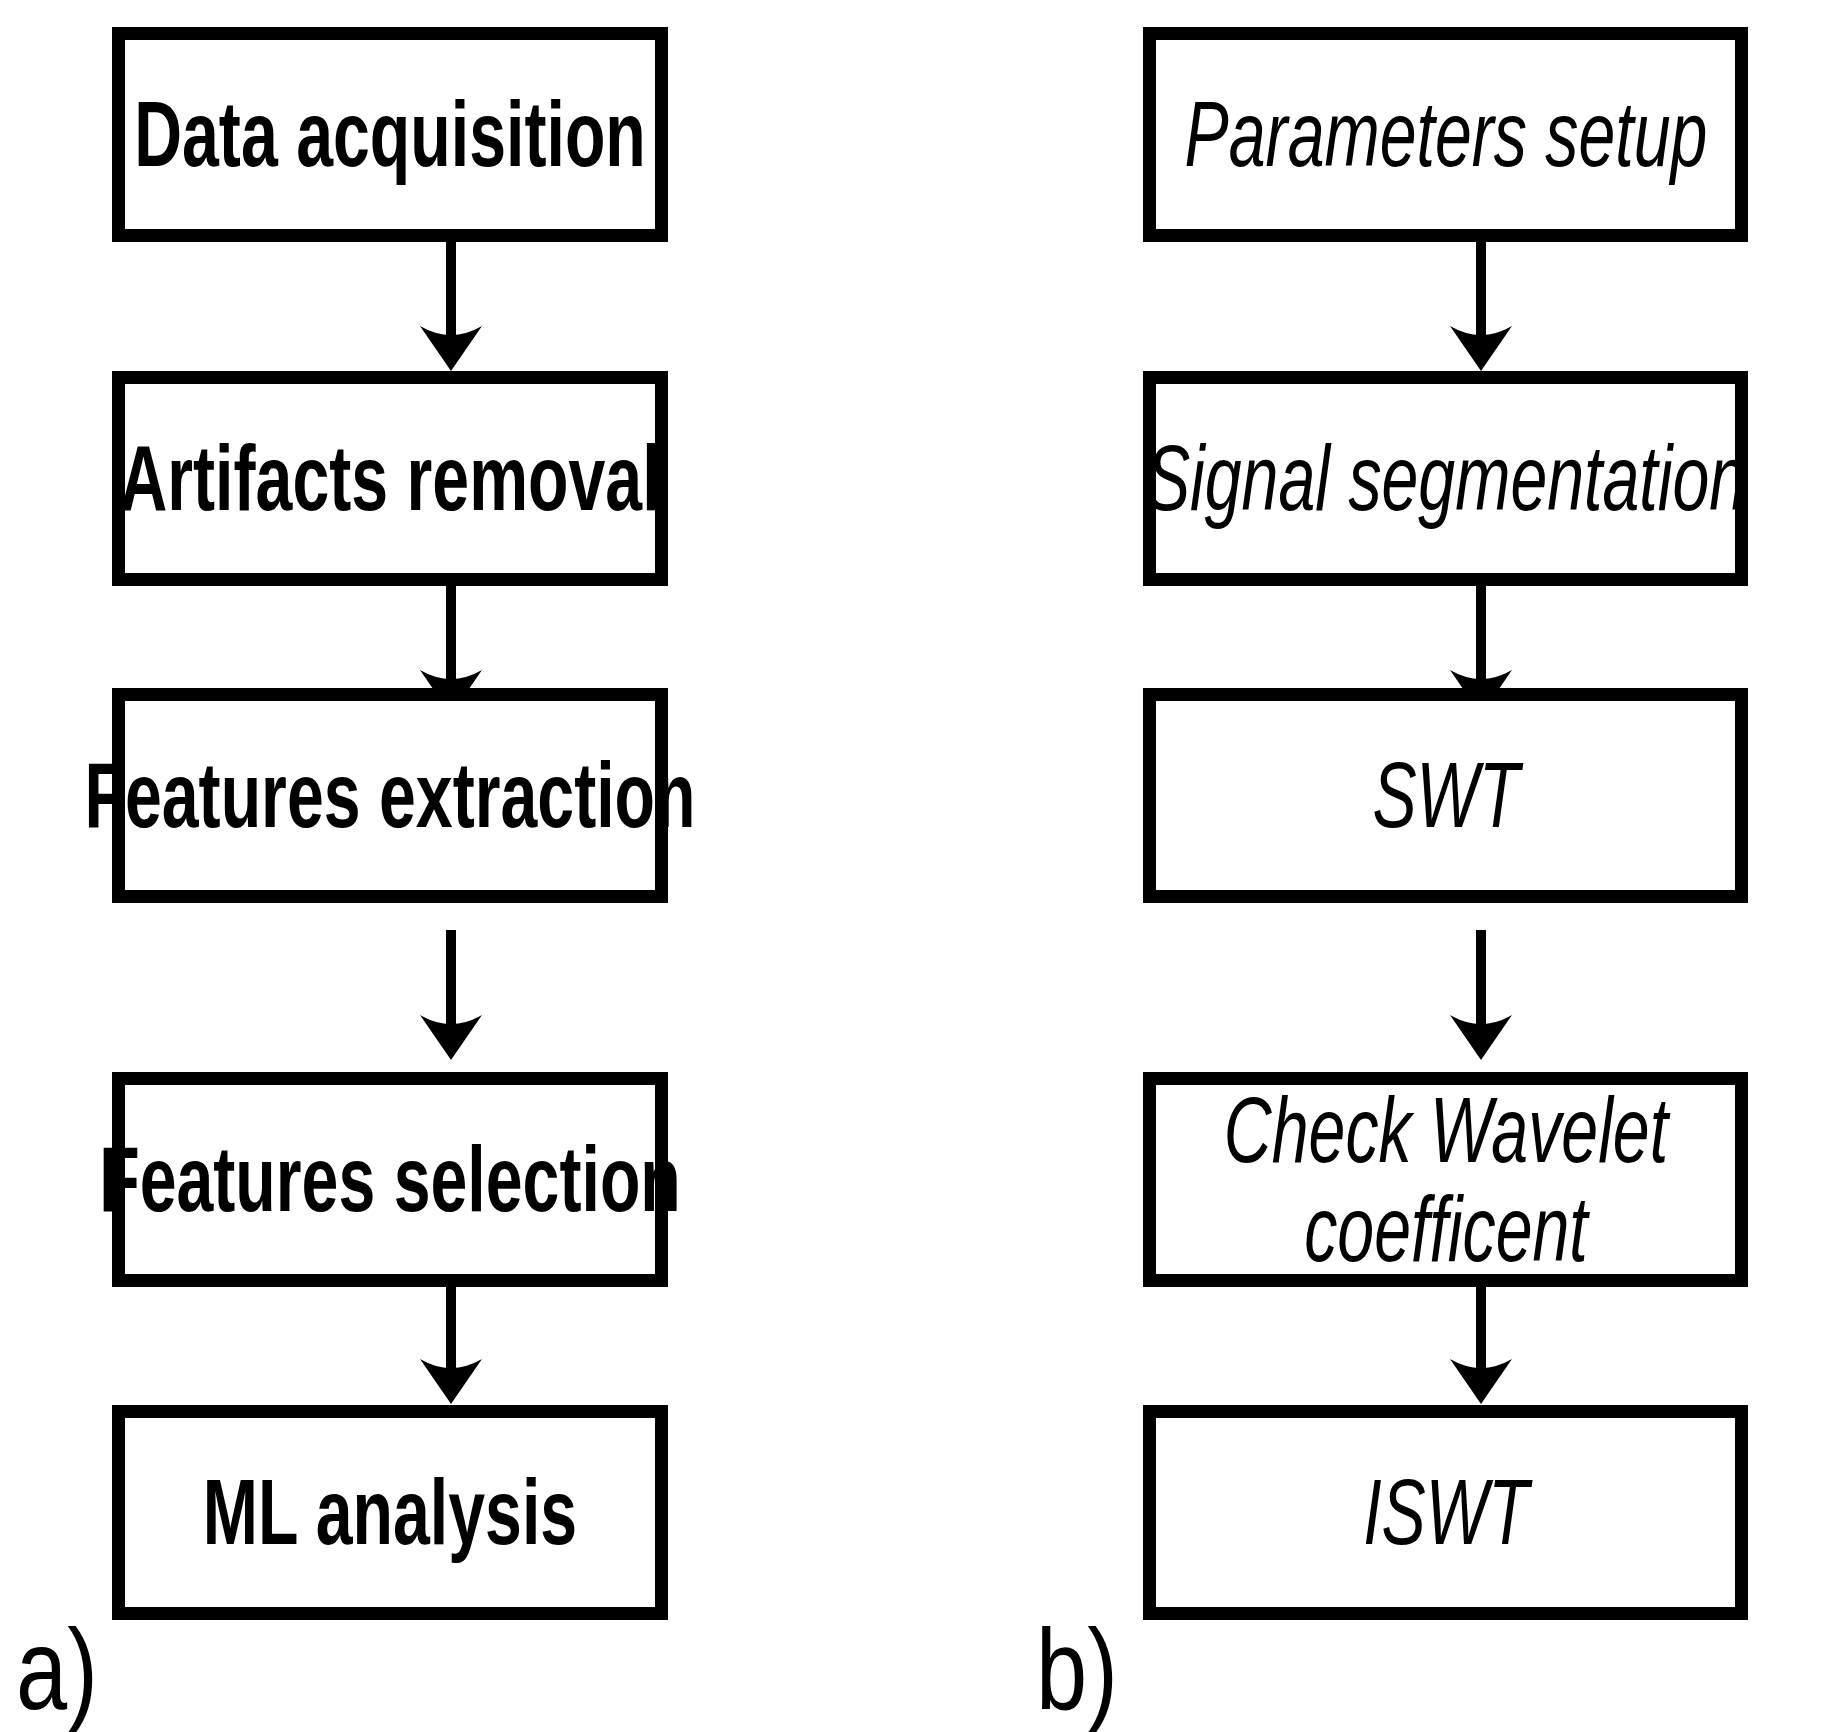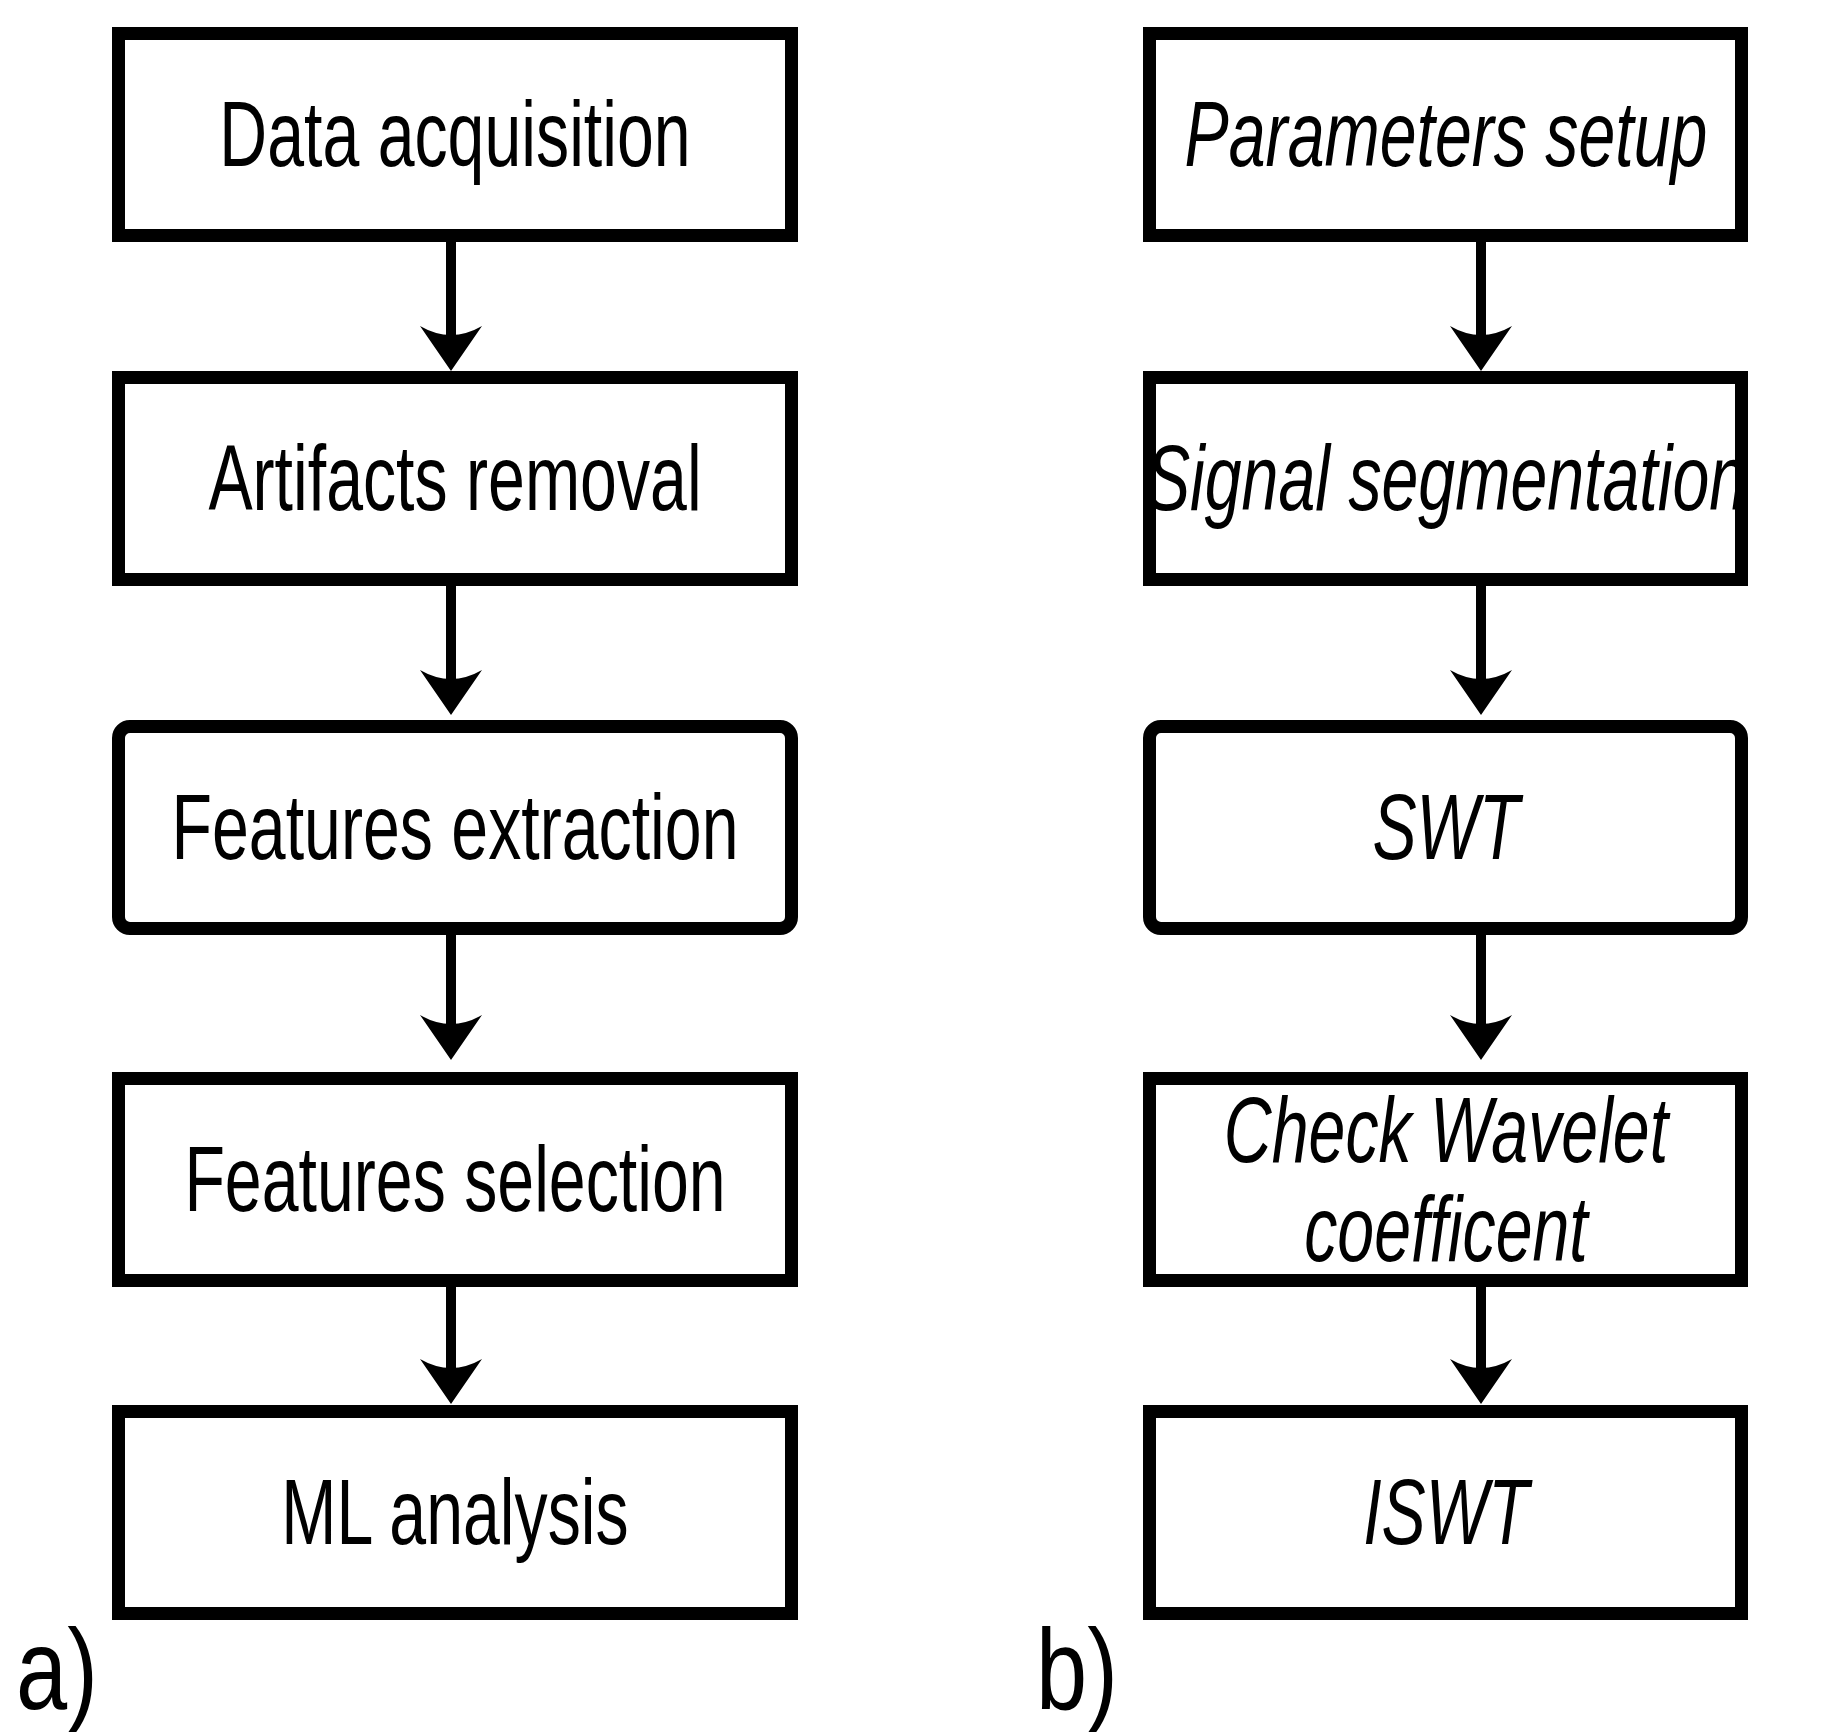--- a/index.html
+++ b/index.html
@@ -11,25 +11,25 @@
     overflow: hidden;
     font-family: "Liberation Sans", sans-serif;
   }
   .box {
     position: absolute;
     height: 215px;
     box-sizing: border-box;
     border: 13px solid #000000;
     background: #ffffff;
   }
-  .c0 { left: 112px;  width: 686px; }
+  .c0 { left: 112px;  width: 556px; font-weight: bold; }
   .c1 { left: 1143px; width: 605px; font-style: italic; }
   .r0 { top: 27px; }
   .r1 { top: 371px; }
-  .r2 { top: 720px; border-radius: 18px; }
+  .r2 { top: 688px; }
   .r3 { top: 1060px; margin-top: 12px; }
   .r4 { top: 1405px; padding-left: 44px; }
   .box-text {
     position: absolute;
     left: 50%;
     top: 50%;
     width: max-content;
     transform: translate(-50%, -50%) scaleX(0.72);
     font-size: 92px;
     line-height: 1.08;

